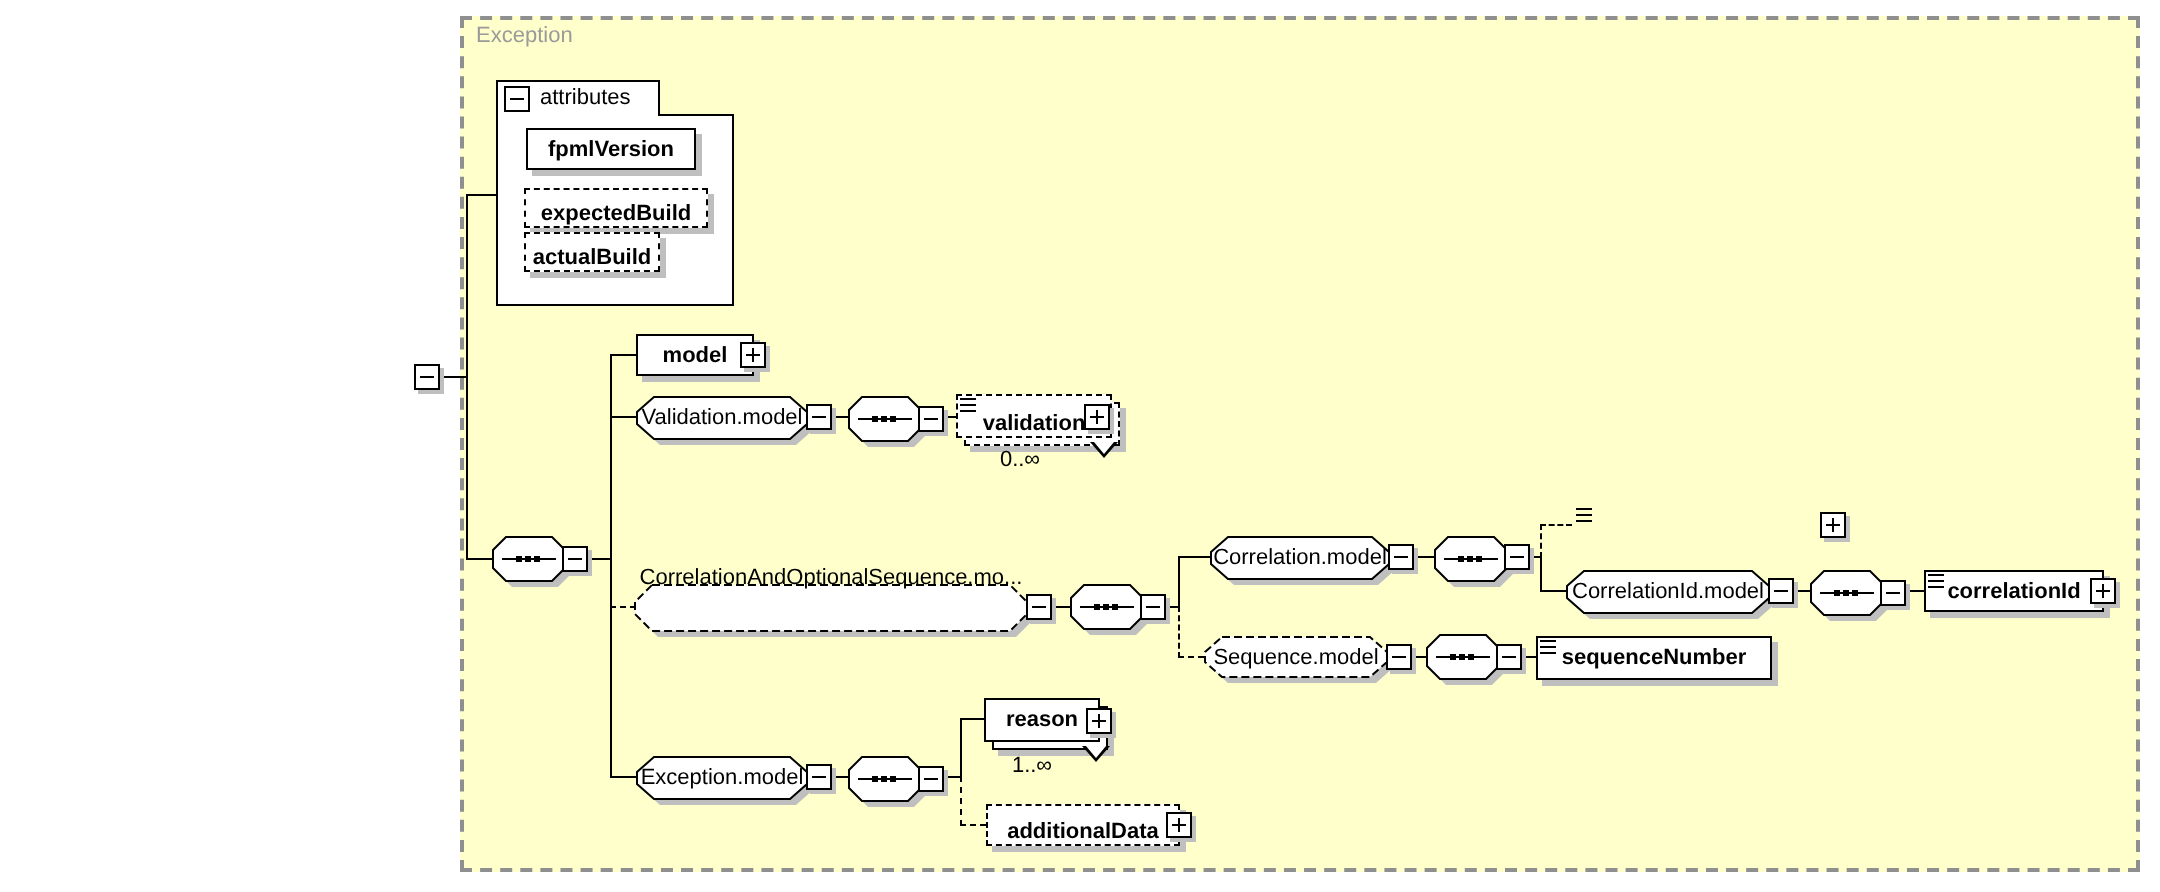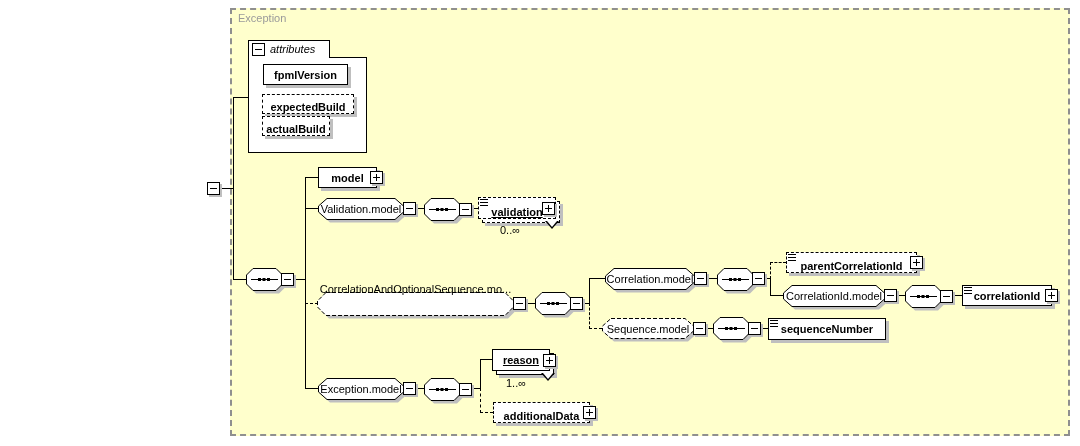--- a/index.html
+++ b/index.html
@@ -7,21 +7,21 @@
           font-family:"Liberation Sans",sans-serif;font-size:11px;color:#000;}
   
   .panel{position:absolute;left:230px;top:8px;width:840px;height:428px;background:#ffffcc;
          border:2px dashed #8f8f8f;box-sizing:border-box;z-index:0;}
   .panel-label{position:absolute;left:238px;top:12px;font-weight:normal;color:#9a9a9a;z-index:2;}
   
   .ebox{position:absolute;background:#fff;border:1px solid #000;box-sizing:border-box;
         font-weight:bold;display:flex;align-items:center;justify-content:center;
         white-space:nowrap;overflow:hidden;box-shadow:3px 3px 0 #bfbfbf;z-index:2;}
   .ebox.dashed{border-style:dashed;align-items:flex-end;}
-  .ebox.nosh{box-shadow:none;text-decoration:underline;}
+  .ebox.nosh{box-shadow:none;}
   
   .backbox{position:absolute;background:#fff;border:1px solid #000;box-sizing:border-box;
            box-shadow:3px 3px 0 #bfbfbf;z-index:1;}
   .backbox.dashed{border-style:dashed;}
   
   .hl{position:absolute;height:0;border-top:1px solid #000;z-index:1;}
   .hl.dash{border-top-style:dashed;}
   .vl{position:absolute;width:0;border-left:1px solid #000;z-index:1;}
   .vl.dash{border-left-style:dashed;}
   
@@ -32,21 +32,21 @@
   .toggle.plus::after{content:"";position:absolute;left:5px;top:2px;width:1px;height:7px;background:#000;}
   
   .shape{position:absolute;z-index:2;}
   .hexlabel{position:absolute;z-index:2;display:flex;align-items:center;justify-content:center;
             white-space:nowrap;overflow:hidden;}
   
   .attrs-body{position:absolute;left:248px;top:57px;width:119px;height:96px;background:#fff;
               border:1px solid #000;box-sizing:border-box;z-index:1;}
   .attrs-tab{position:absolute;left:248px;top:40px;width:82px;height:18px;background:#fff;
              border:1px solid #000;border-bottom:none;box-sizing:border-box;z-index:2;}
-  .attrs-label{position:absolute;left:270px;top:43px;font-style:italic;z-index:3;}
+  .attrs-label{position:absolute;left:270px;top:43px;z-index:3;}
   
   .ticon{position:absolute;left:2px;top:2px;width:8px;height:9px;z-index:3;
          background-image:repeating-linear-gradient(to bottom,#000 0 1px,transparent 1px 3px);}
   
   .occ{position:absolute;z-index:2;text-align:center;width:60px;}
   
   .notch{position:absolute;z-index:4;width:0;height:0;border-left:7px solid transparent;
          border-right:7px solid transparent;border-top:8px solid #000;}
   .notch::after{content:"";position:absolute;left:-5px;top:-8px;width:0;height:0;
          border-left:5px solid transparent;border-right:5px solid transparent;border-top:6px solid #fff;}
@@ -179,23 +179,20 @@
   <svg class="shape" style="left:717px;top:268px" width="41" height="27">
     <polygon points="10,3.5 33,3.5 39.5,10 39.5,19 33,25.5 10,25.5 3.5,19 3.5,10" fill="#bfbfbf"></polygon>
     <polygon points="7,0.5 30,0.5 36.5,7 36.5,16 30,22.5 7,22.5 0.5,16 0.5,7" fill="#fff" stroke="#000"></polygon>
     <line x1="5" y1="11.5" x2="32" y2="11.5" stroke="#000"></line>
     <rect x="12" y="10" width="3" height="3"></rect>
       <rect x="16.5" y="10" width="3" height="3"></rect>
       <rect x="21" y="10" width="3" height="3"></rect>
   </svg>
   <div class="toggle" style="left:752px;top:272px"></div>
 
-  <div class="ebox dashed" style="left:786px;top:252px;width:131px;height:21px">
-    <span>parentCorrelationId</span>
-  </div>
   <div class="ticon" style="left:788px;top:254px"></div>
   <div class="toggle plus" style="left:910px;top:256px"></div>
 
   <svg class="shape" style="left:783px;top:285px" width="106" height="26">
     <polygon points="12,3.5 96,3.5 104.5,11 104.5,17 96,24.5 12,24.5 3.5,17 3.5,11" fill="#bfbfbf"></polygon>
     <polygon points="9,0.5 93,0.5 101.5,8 101.5,14 93,21.5 9,21.5 0.5,14 0.5,8" fill="#fff" stroke="#000"></polygon>
   </svg>
   <div class="hexlabel" style="left:783px;top:285px;width:102px;height:22px">CorrelationId.model</div>
   <div class="toggle" style="left:884px;top:289px"></div>
 

